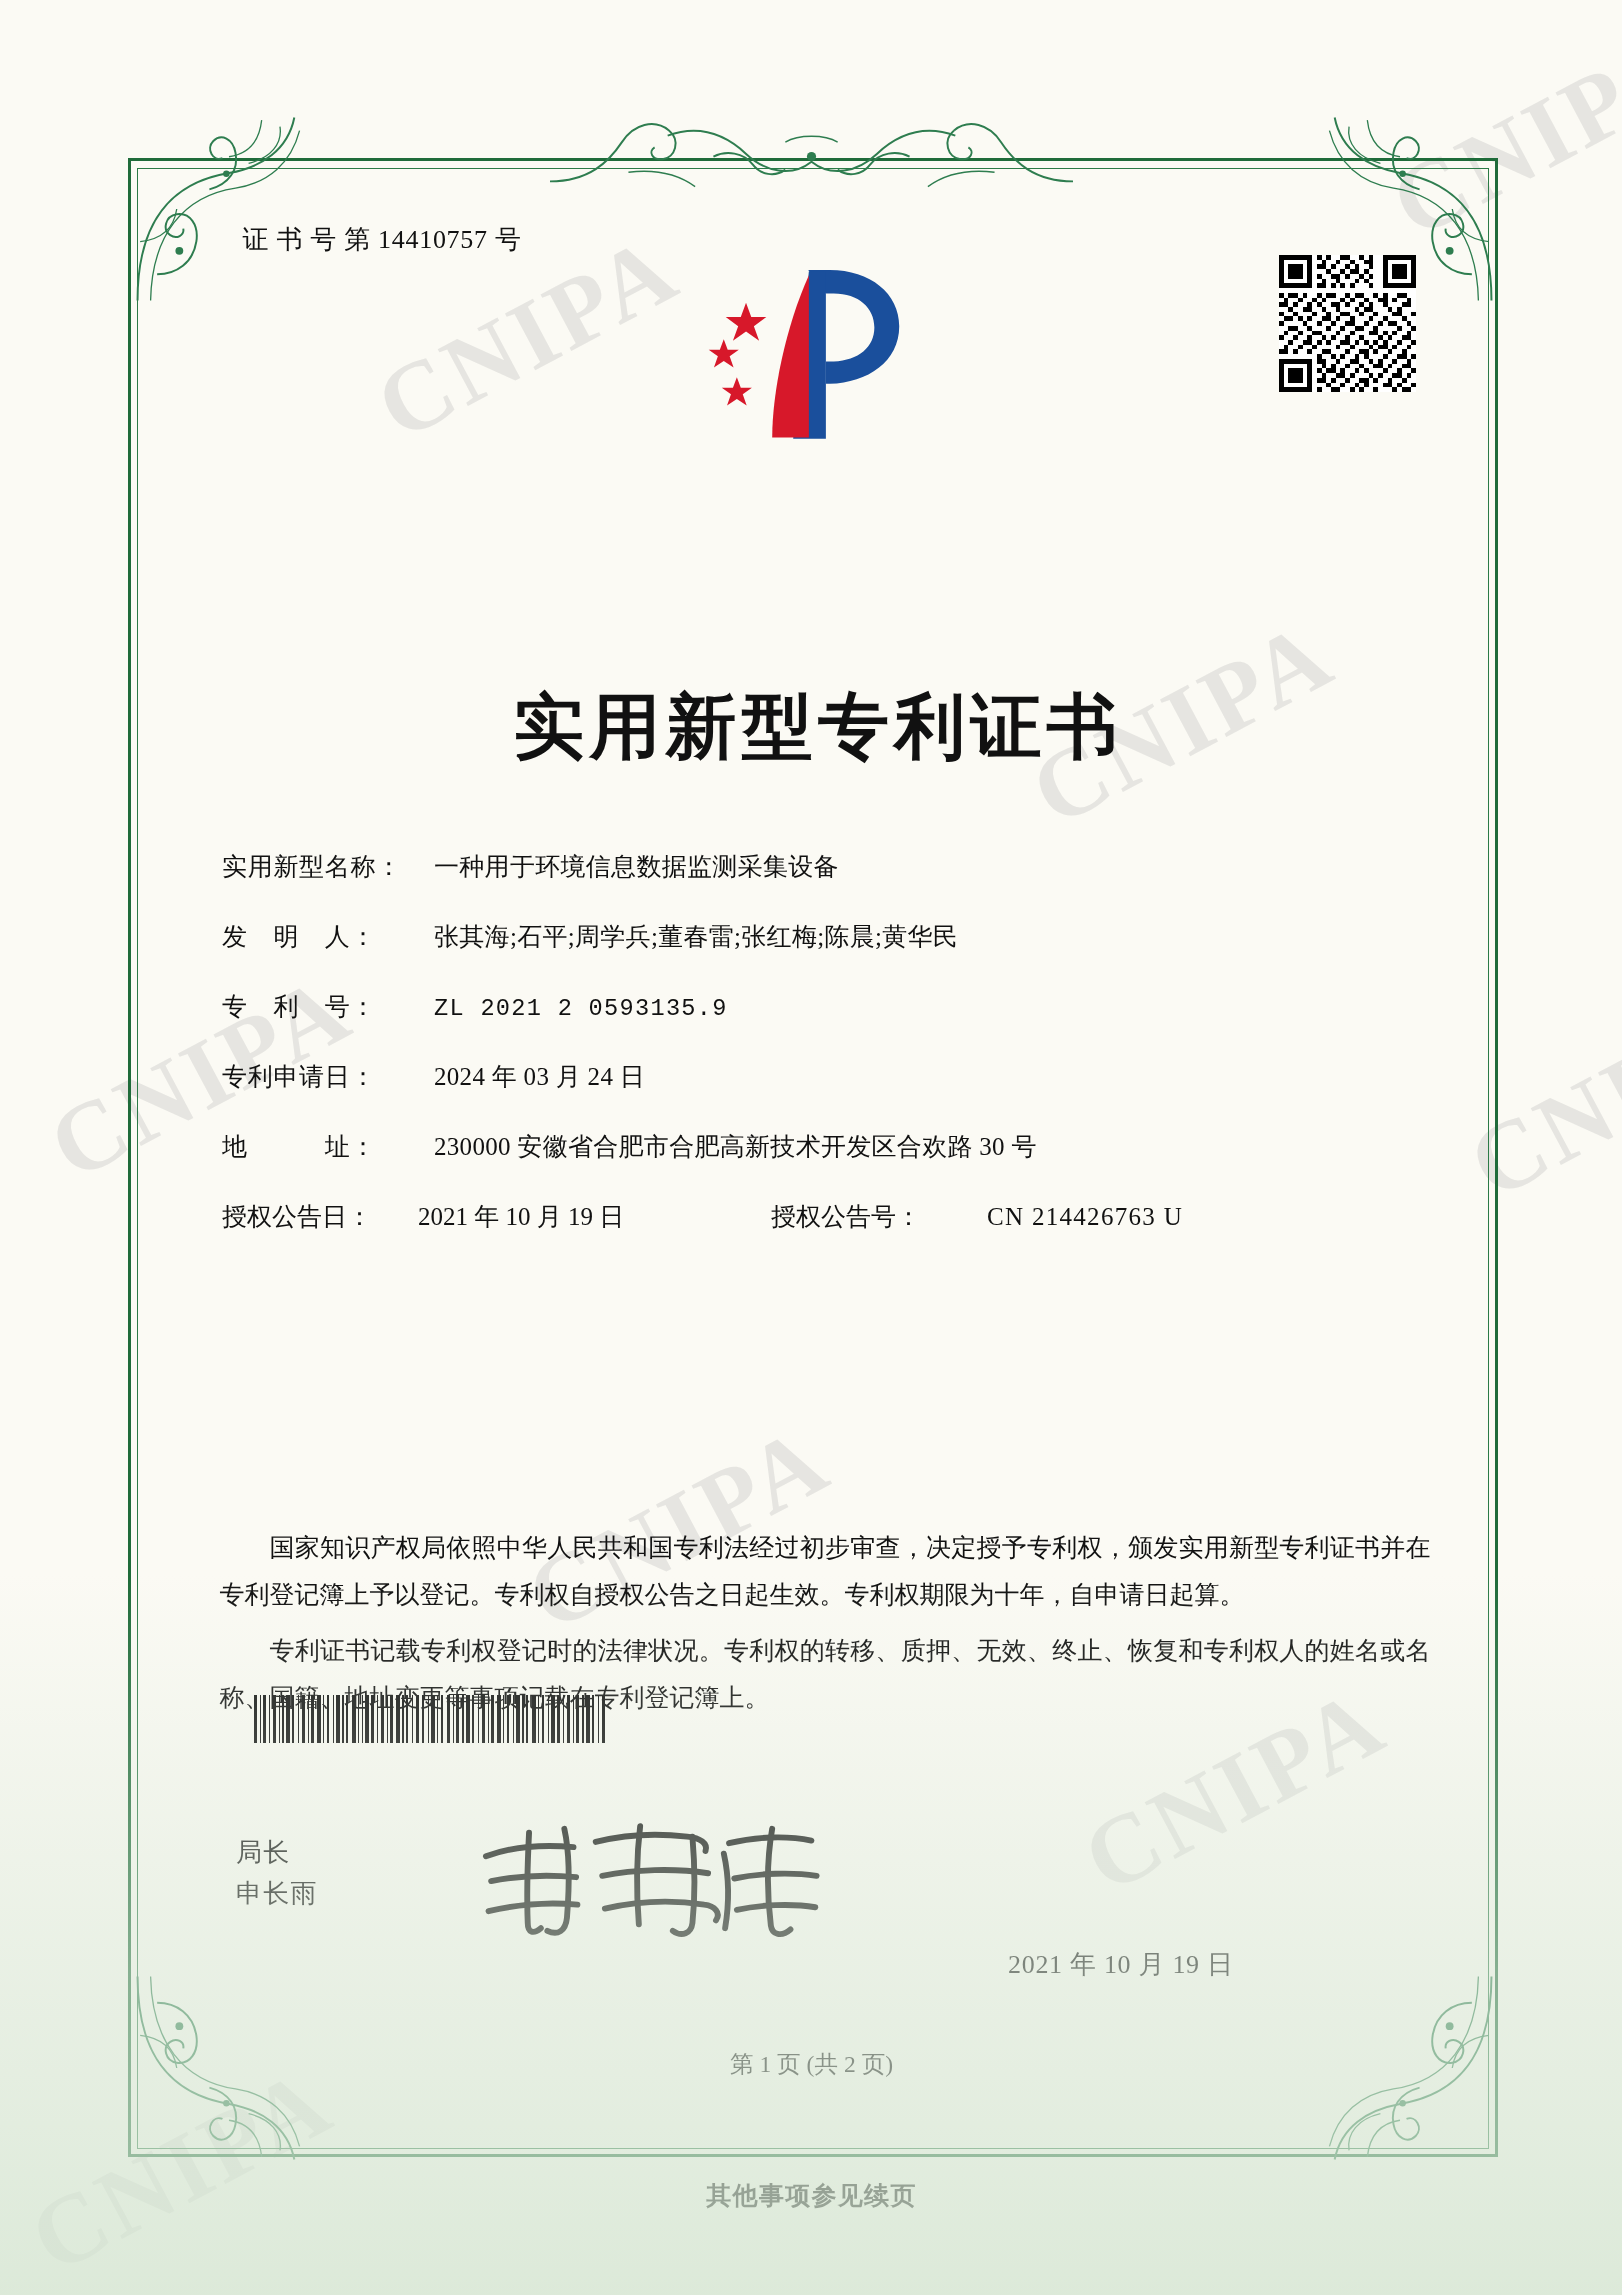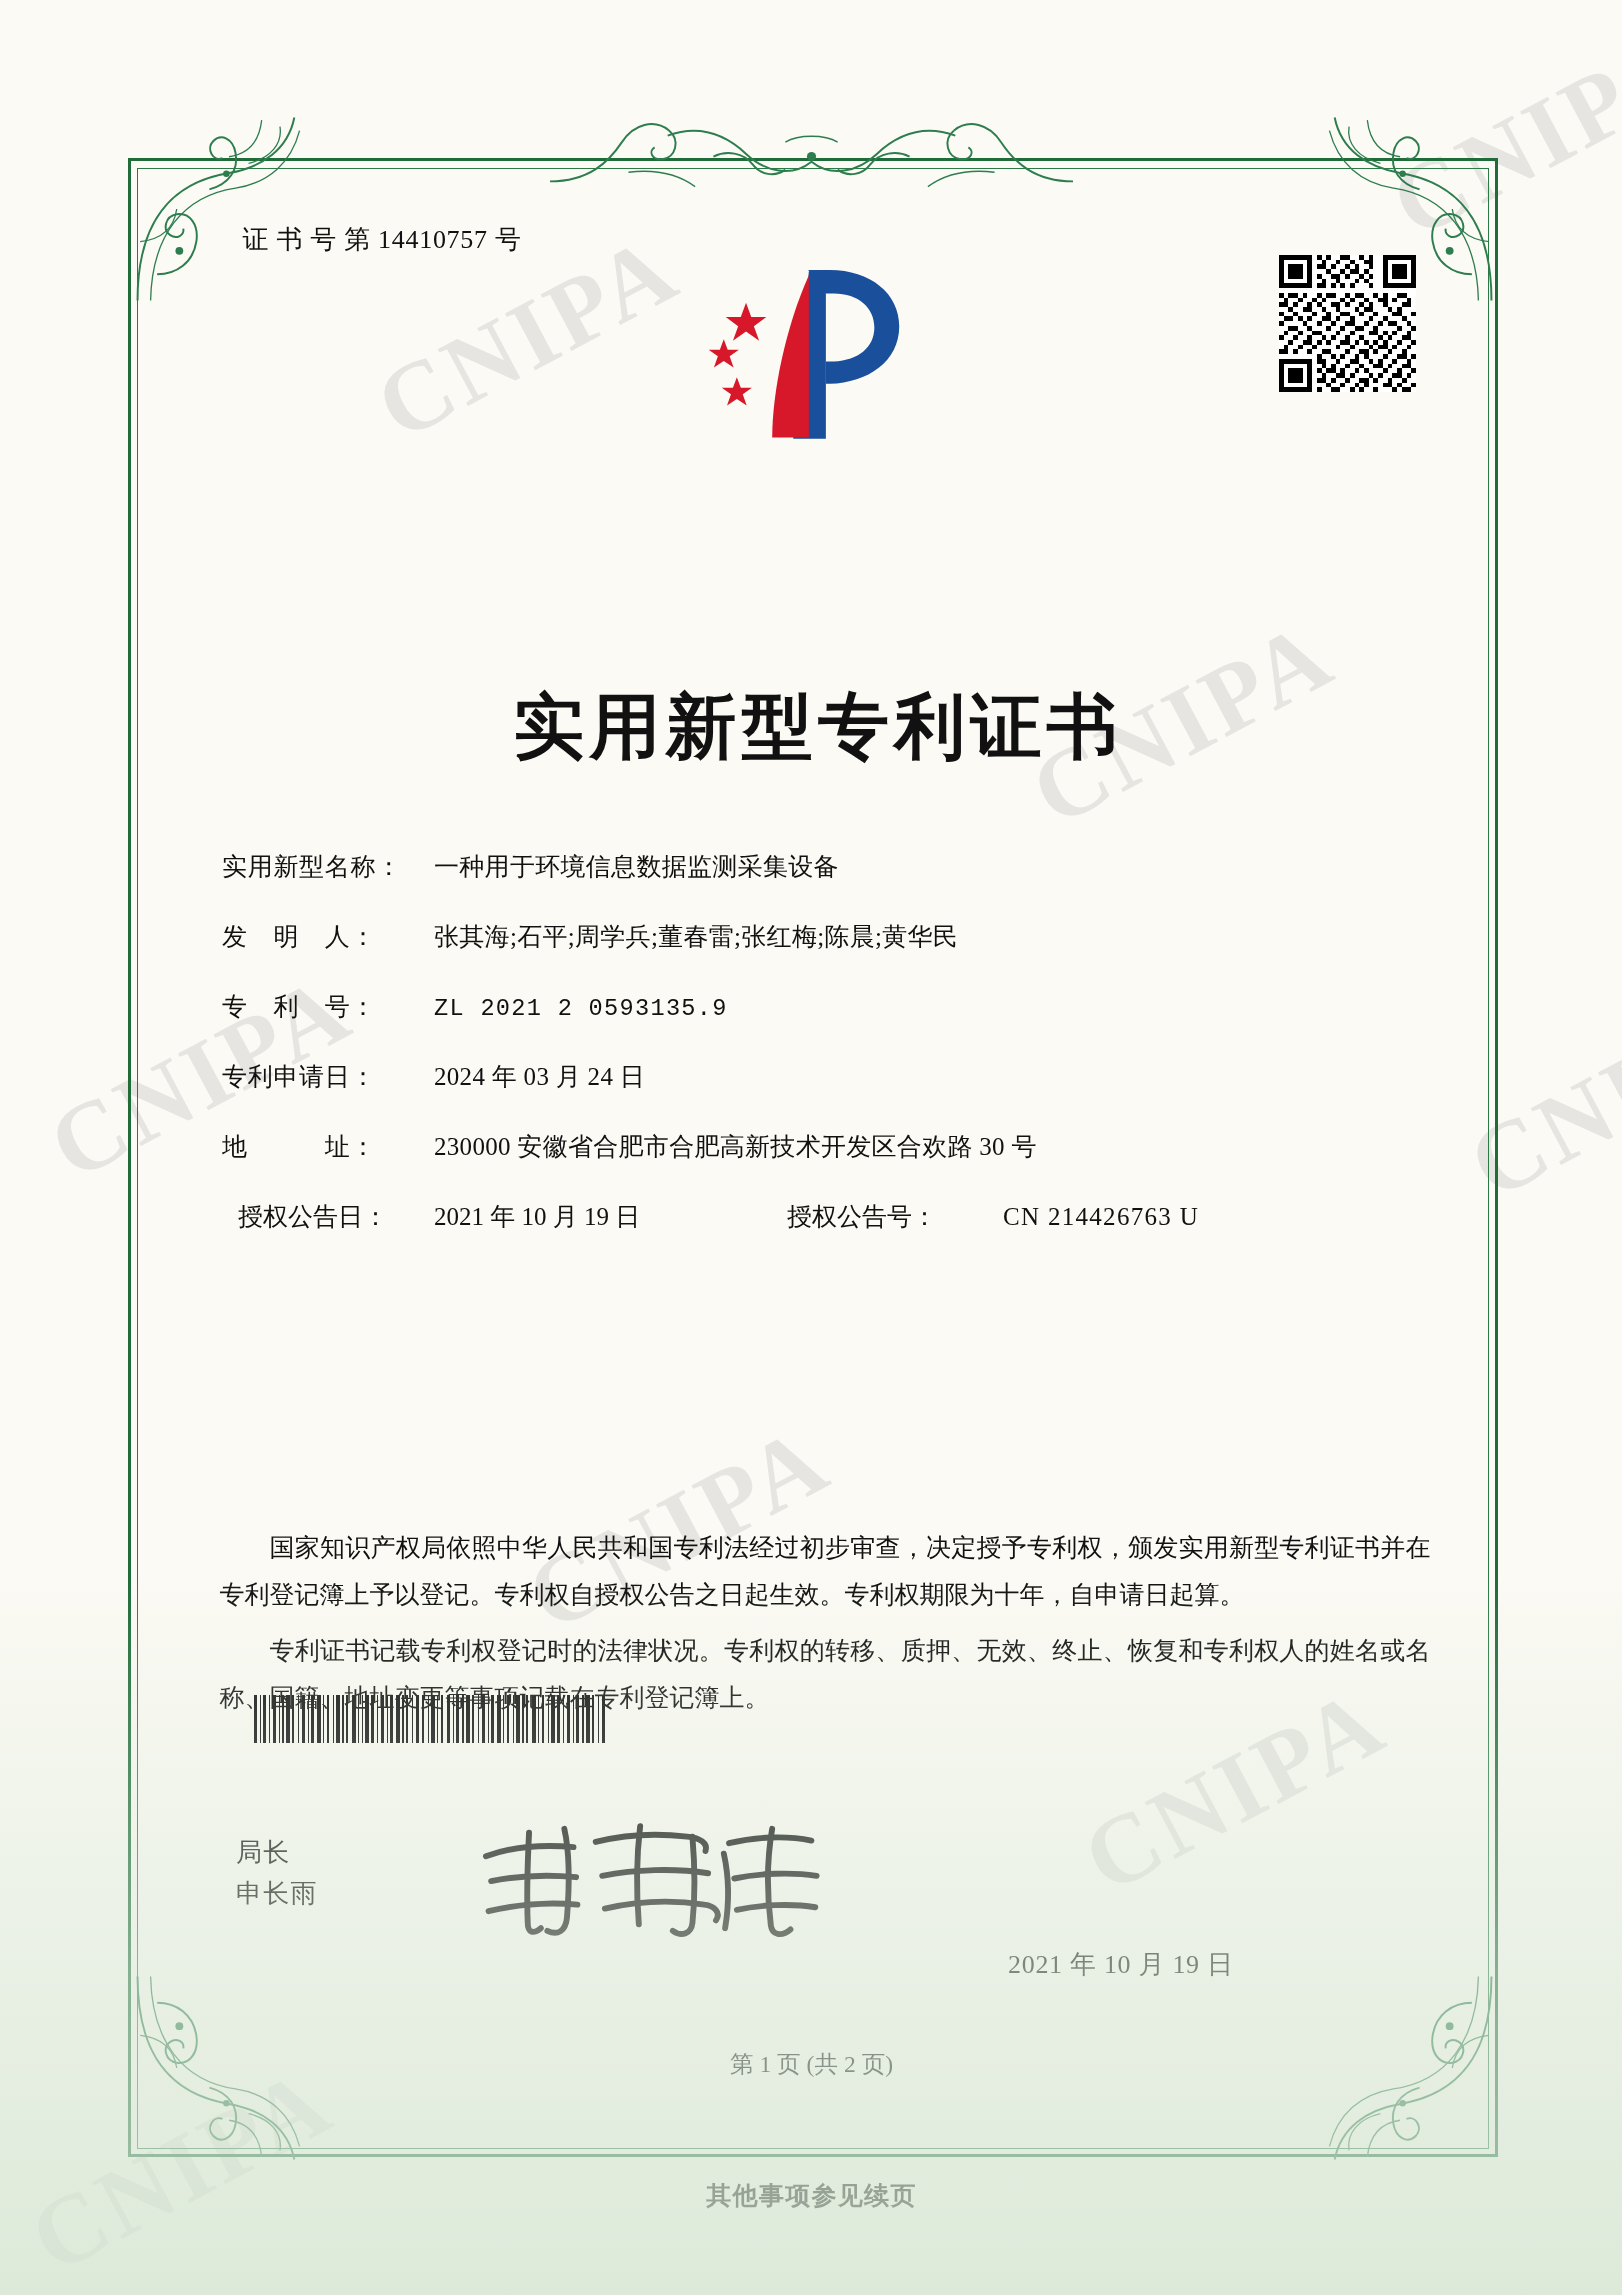--- a/index.html
+++ b/index.html
@@ -168,21 +168,21 @@
     letter-spacing: 1.3px;
     font-size: 23.6px;
   }
   .field-row2 {
     display: flex;
     align-items: baseline;
     font-size: 25px;
     color: #111;
     margin-bottom: 33px;
   }
-  .field-row2 .lbl { width: 196px; flex: 0 0 196px; white-space: pre; margin-left: 16px; }
+  .field-row2 .lbl { width: 196px; flex: 0 0 196px; white-space: pre; }
   .field-row2 .val { flex: 0 0 353px; }
   .field-row2 .lbl2 { flex: 0 0 216px; white-space: pre; }
   .field-row2 .val2 { flex: 1 1 auto; letter-spacing: 1.3px; }
 
   .paragraphs {
     position: absolute;
     left: 23.6px;
     top: 1302px;
     width: 1211px;
     font-size: 25px;

